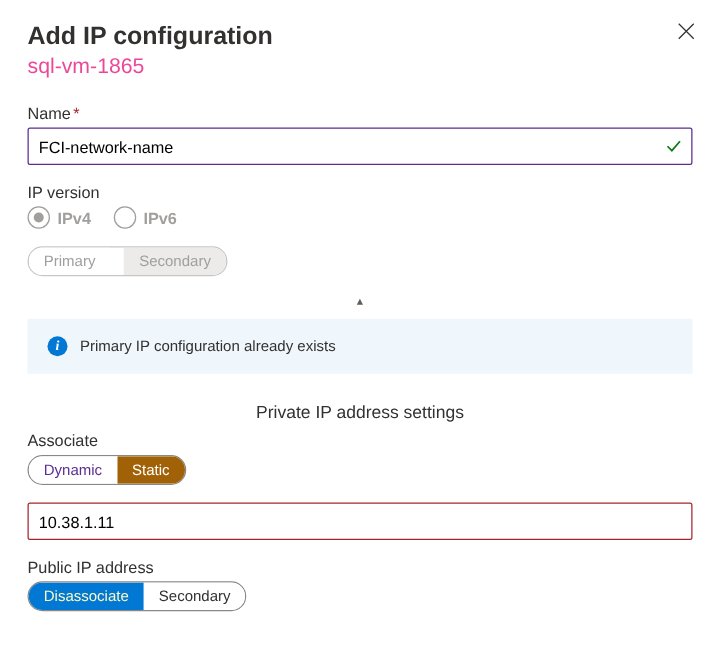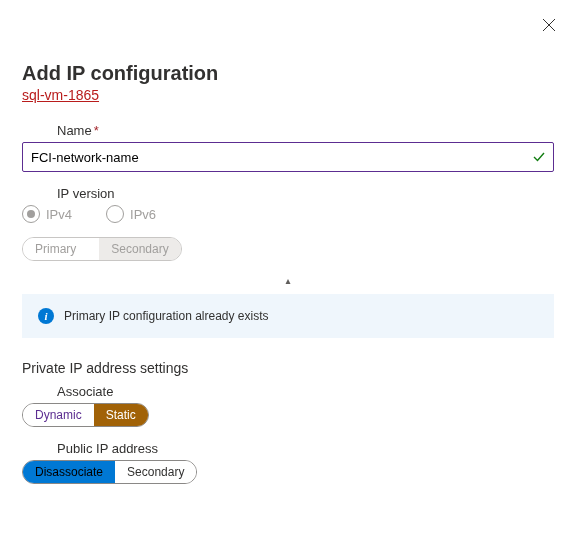--- a/index.html
+++ b/index.html
@@ -6,53 +6,53 @@
   body {
     font-family: "Segoe UI", -apple-system, sans-serif;
     font-size: 13px;
     color: #323130;
     background: #fff;
     width: 576px;
     height: 537px;
     padding: 18px 22px;
     position: relative;
   }
-  .header { margin-bottom: 20px; margin-top: 44px; }
+  .header { margin-bottom: 20px; }
   .title { font-size: 20px; font-weight: 600; color: #323130; }
-  .subtitle { font-size: 14px; color: #b91c1c; margin-top: 2px; text-decoration: underline; }
+  .subtitle { font-size: 17px; color: #ec4899; margin-top: 2px; }
   .close-btn {
     position: absolute;
     top: 16px; right: 18px;
     width: 18px; height: 18px;
     cursor: pointer;
     background: none; border: none;
     display: flex; align-items: center; justify-content: center;
   }
   .field { margin-bottom: 14px; }
-  .field-label { font-size: 13px; color: #323130; margin-bottom: 4px; display: block; margin-left: 35px; }
+  .field-label { font-size: 13px; color: #323130; margin-bottom: 4px; display: block; }
   .req { color: #a4262c; margin-left: 2px; }
   .text-input {
     width: 100%;
     height: 30px;
     padding: 4px 28px 4px 8px;
     font-size: 13px;
     border: 1px solid #605e5c;
     border-radius: 2px;
     background: #fff;
     position: relative;
   }
   .input-wrap { position: relative; border-radius: 15px; }
   .input-valid { border-color: #5c2d91; }
   .input-error { border-color: #a4262c; }
   .check-icon {
     position: absolute;
     right: 8px; top: 50%; transform: translateY(-50%);
     color: #107c10;
   }
-  .radio-row { display: flex; gap: 34px; align-items: flex-end; margin-top: 4px; }
+  .radio-row { display: flex; gap: 18px; align-items: flex-end; margin-top: 4px; font-weight: bold; }
   .radio-opt { display: flex; align-items: center; gap: 6px; font-size: 13px; }
   .radio-opt.disabled { color: #a19f9d; }
   .radio-circle {
     width: 18px; height: 18px; border-radius: 50%;
     border: 1px solid #a19f9d; display: inline-flex;
     align-items: center; justify-content: center;
   }
   .radio-circle.checked::after {
     content: ""; width: 8px; height: 8px; border-radius: 50%;
     background: #a19f9d;
@@ -69,42 +69,42 @@
   .pill {
     padding: 3px 12px;
     font-size: 12px;
     display: flex; align-items: center;
     background: #fff;
     cursor: pointer;
   }
   .pill.selected-gray { background: #edebe9; color: #605e5c; margin-left: 11px; }
   .pill.disabled-text { color: #a19f9d; cursor: default; }
   .pill.selected-purple { background: #a16207; color: #fff; }
-  .pill.selected-blue { background: #0078d4; color: #000000; }
+  .pill.selected-blue { background: #0078d4; color: #fef9c3; }
   .pill.purple-text { color: #5c2d91; }
   .pill.plain { color: #323130; }
   .caret-dot { text-align: center; font-size: 10px; color: #605e5c; margin: 4px 0 8px; }
   .info-banner {
     background: #eff6fc;
     padding: 14px 16px;
     display: flex;
     align-items: center;
     gap: 10px;
     font-size: 12px;
     margin-bottom: 22px;
   }
   .info-icon {
     width: 16px; height: 16px; border-radius: 50%;
     background: #0078d4; color: #fff;
     display: flex; align-items: center; justify-content: center;
     font-size: 11px; font-weight: 600; font-style: italic;
     font-family: Georgia, serif;
     flex-shrink: 0;
   }
-  .section-head { font-size: 14px; color: #323130; margin-bottom: 8px; }
+  .section-head { font-size: 14px; color: #323130; margin-bottom: 8px; text-align: center; }
 </style>
 </head>
 <body>
 
 <div class="header">
   <div class="title">Add IP configuration</div>
   <div class="subtitle">sql-vm-1865</div>
 </div>
 <button class="close-btn">
   <svg width="14" height="14" viewBox="0 0 14 14">
@@ -156,20 +156,21 @@
 
 <div class="field">
   <label class="field-label">Associate</label>
   <div class="pill-group">
     <div class="pill purple-text">Dynamic</div>
     <div class="pill selected-purple">Static</div>
   </div>
 </div>
 
 <div class="field">
+  <input class="text-input input-error" value="10.38.1.11" style="">
 </div>
 
 <div class="field" style="margin-bottom:0">
   <label class="field-label">Public IP address</label>
   <div class="pill-group">
     <div class="pill selected-blue">Disassociate</div>
     <div class="pill plain">Secondary</div>
   </div>
 </div>
 

